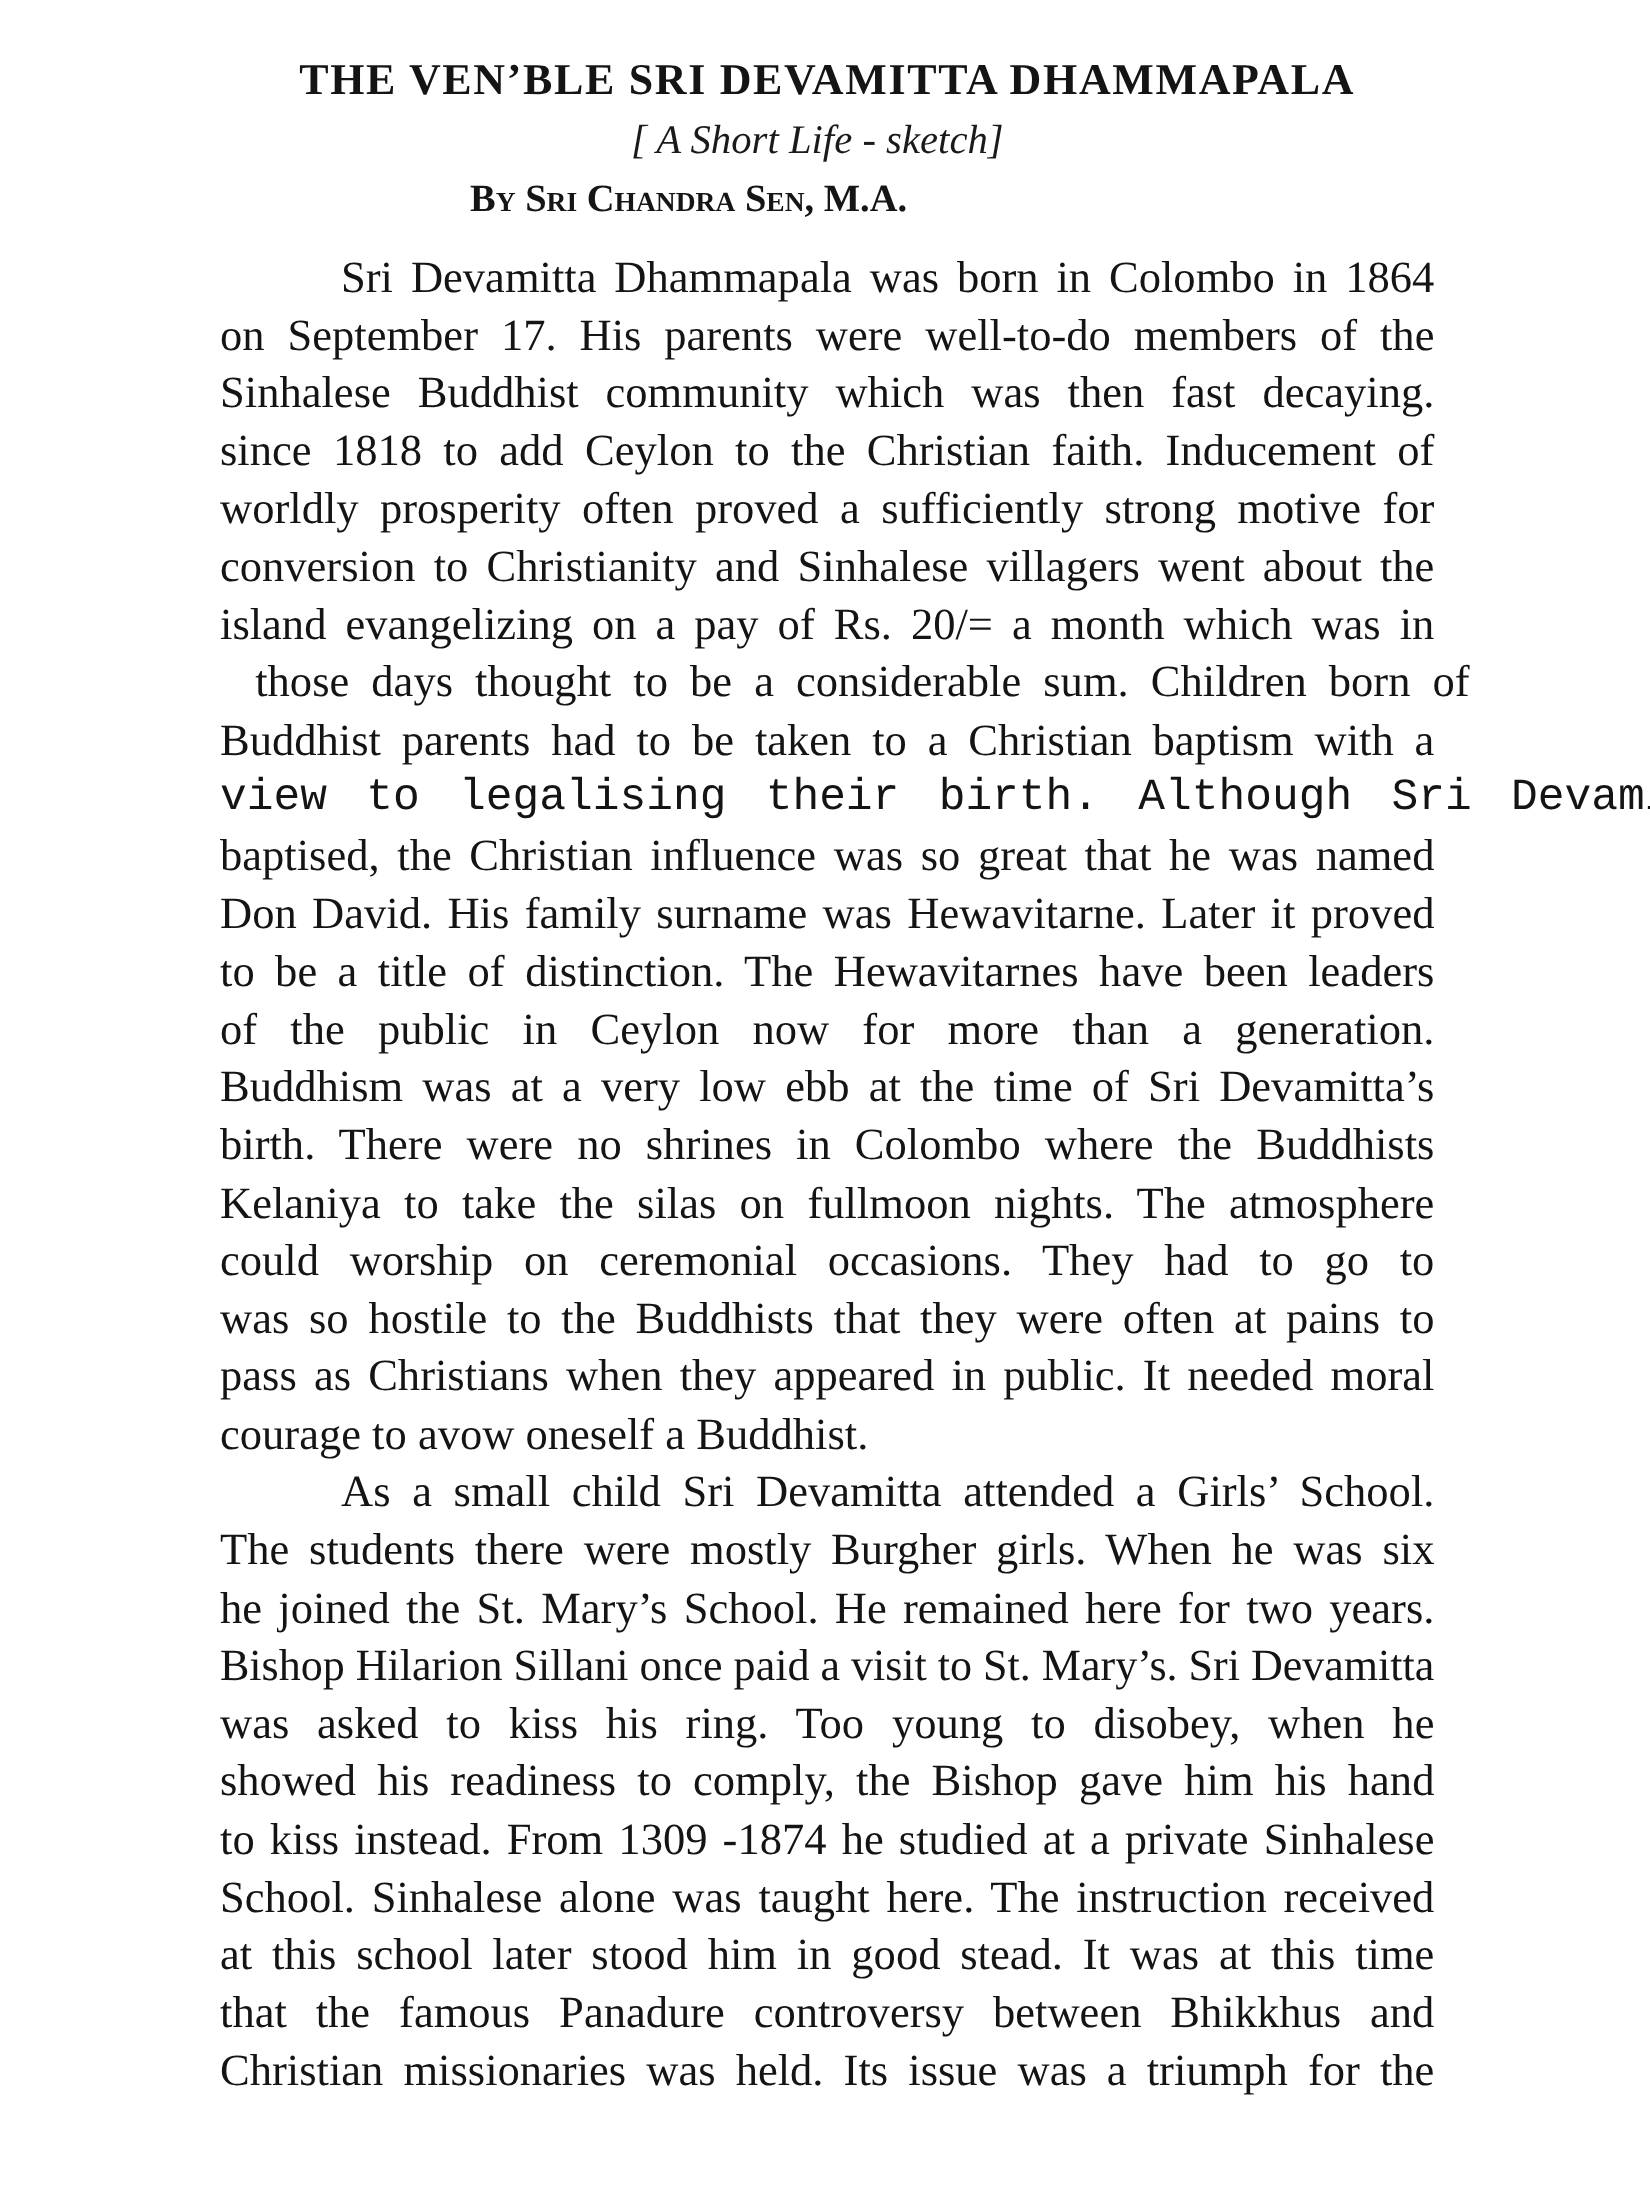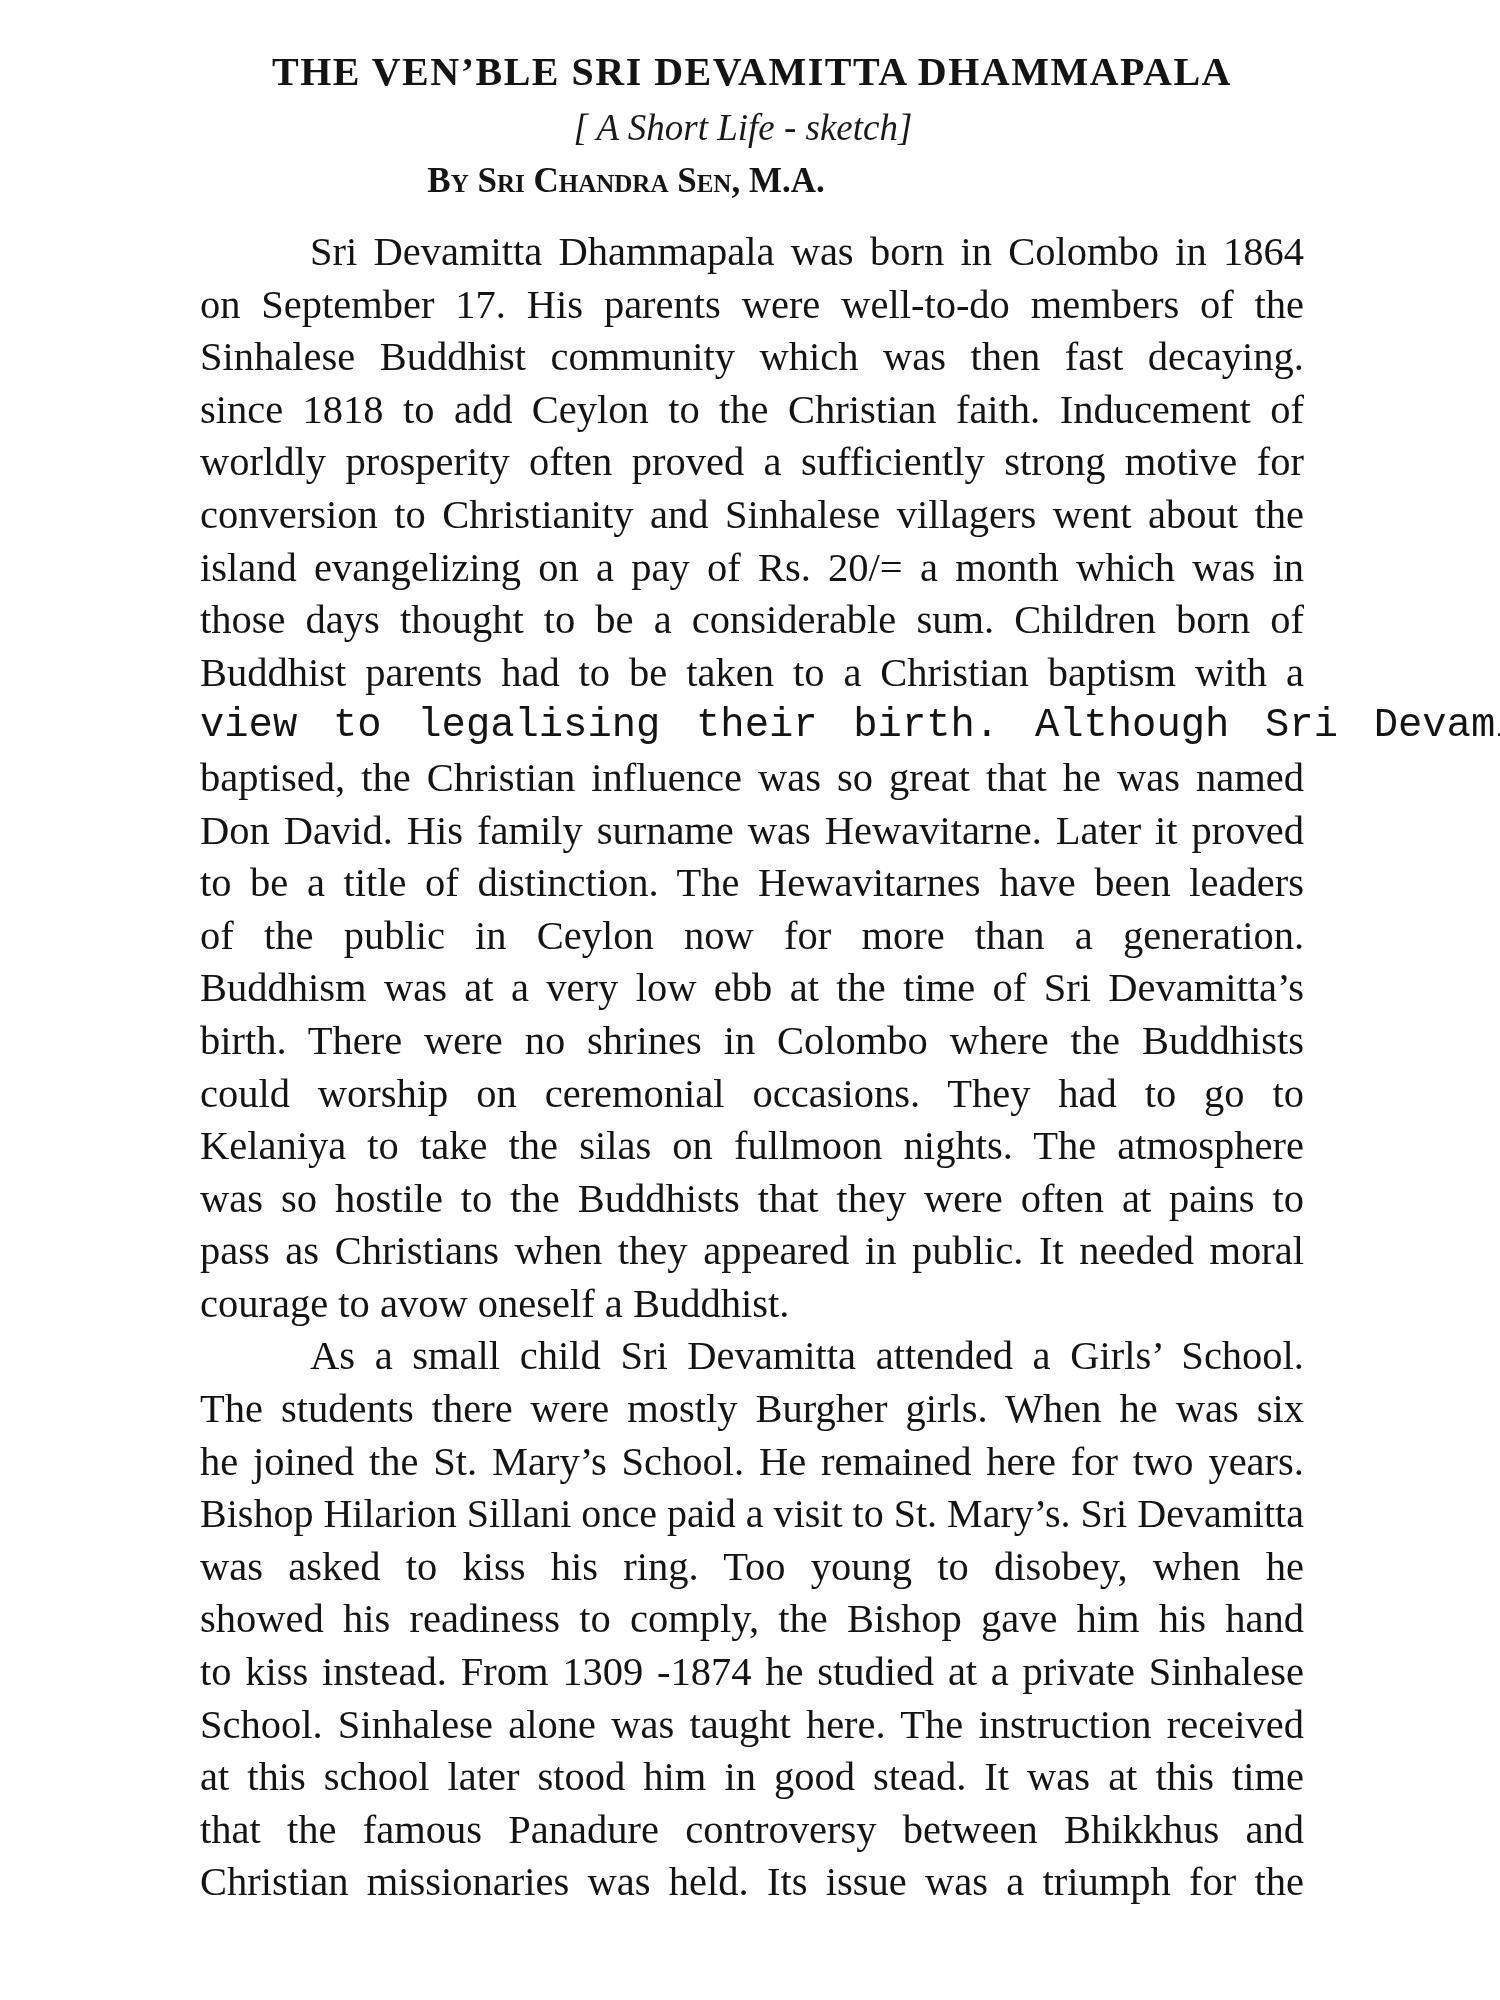--- a/index.html
+++ b/index.html
@@ -97,31 +97,31 @@
   <div class="body-text">
 
     <div class="paragraph">
       <span class="line indent" style="word-spacing: 6.14px; text-align: left; text-align-last: left;">Sri Devamitta Dhammapala was born in Colombo in 1864</span>
       <span class="line" style="word-spacing: 10.7px; text-align: left; text-align-last: left;">on September 17. His parents were well-to-do members of the</span>
       <span class="line" style="word-spacing: 14.38px; text-align: left; text-align-last: left;">Sinhalese Buddhist community which was then fast decaying.</span>
       <span class="line" style="word-spacing: 9.28px; text-align: left; text-align-last: left;">since 1818 to add Ceylon to the Christian faith. Inducement of</span>
       <span class="line" style="word-spacing: 9.31px; text-align: center; text-align-last: left;">worldly prosperity often proved a sufficiently strong motive for</span>
       <span class="line" style="word-spacing: 6.4px; text-align: left; text-align-last: left;">conversion to Christianity and Sinhalese villagers went about the</span>
       <span class="line" style="word-spacing: 7.14px; text-align: left; text-align-last: left;">island evangelizing on a pay of Rs. 20/= a month which was in</span>
-      <span class="line" style="word-spacing: 9.96px; text-align: center; text-align-last: left;">those days thought to be a considerable sum. Children born of</span>
+      <span class="line" style="word-spacing: 9.96px; text-align: center; text-align-last: left; margin-left: 32px;">those days thought to be a considerable sum. Children born of</span>
       <span class="line" style="word-spacing: 8.84px; text-align: left; text-align-last: left;">Buddhist parents had to be taken to a Christian baptism with a</span>
       <span class="line" style="word-spacing: 11.43px; text-align: right; text-align-last: left; font-family: Liberation Mono, monospace;">view to legalising their birth. Although Sri Devamitta was not</span>
       <span class="line" style="word-spacing: 5.92px; text-align: left; text-align-last: left;">baptised, the Christian influence was so great that he was named</span>
       <span class="line" style="word-spacing: 3.83px; text-align: left; text-align-last: left;">Don David. His family surname was Hewavitarne. Later it proved</span>
       <span class="line" style="word-spacing: 8.47px; text-align: left; text-align-last: left;">to be a title of distinction. The Hewavitarnes have been leaders</span>
       <span class="line" style="word-spacing: 20.09px; text-align: left; text-align-last: left;">of the public in Ceylon now for more than a generation.</span>
       <span class="line" style="word-spacing: 7.27px; text-align: left; text-align-last: left;">Buddhism was at a very low ebb at the time of Sri Devamitta’s</span>
       <span class="line" style="word-spacing: 11.77px; text-align: left; text-align-last: left;">birth. There were no shrines in Colombo where the Buddhists</span>
+      <span class="line" style="word-spacing: 11.02px; text-align: left; text-align-last: left;">Kelaniya to take the silas on fullmoon nights. The atmosphere</span>
       <span class="line" style="word-spacing: 17.77px; text-align: left; text-align-last: left;">could worship on ceremonial occasions. They had to go to</span>
-      <span class="line" style="word-spacing: 11.02px; text-align: left; text-align-last: left;">Kelaniya to take the silas on fullmoon nights. The atmosphere</span>
       <span class="line" style="word-spacing: 7.83px; text-align: left; text-align-last: left;">was so hostile to the Buddhists that they were often at pains to</span>
       <span class="line" style="word-spacing: 5.47px; text-align: left; text-align-last: left;">pass as Christians when they appeared in public. It needed moral</span>
       <span class="line last">courage to avow oneself a Buddhist.</span>
     </div>
 
     <div class="paragraph">
       <span class="line indent" style="word-spacing: 9.55px; text-align: left; text-align-last: left;">As a small child Sri Devamitta attended a Girls’ School.</span>
       <span class="line" style="word-spacing: 7.86px; text-align: left; text-align-last: left;">The students there were mostly Burgher girls. When he was six</span>
       <span class="line" style="word-spacing: 4.66px; text-align: left; text-align-last: left;">he joined the St. Mary’s School. He remained here for two years.</span>
       <span class="line" style="white-space: nowrap; transform-origin: left center; transform: scaleX(0.9883); width: 1117.02px; text-align: left; text-align-last: left;">Bishop Hilarion Sillani once paid a visit to St. Mary’s. Sri Devamitta</span>

